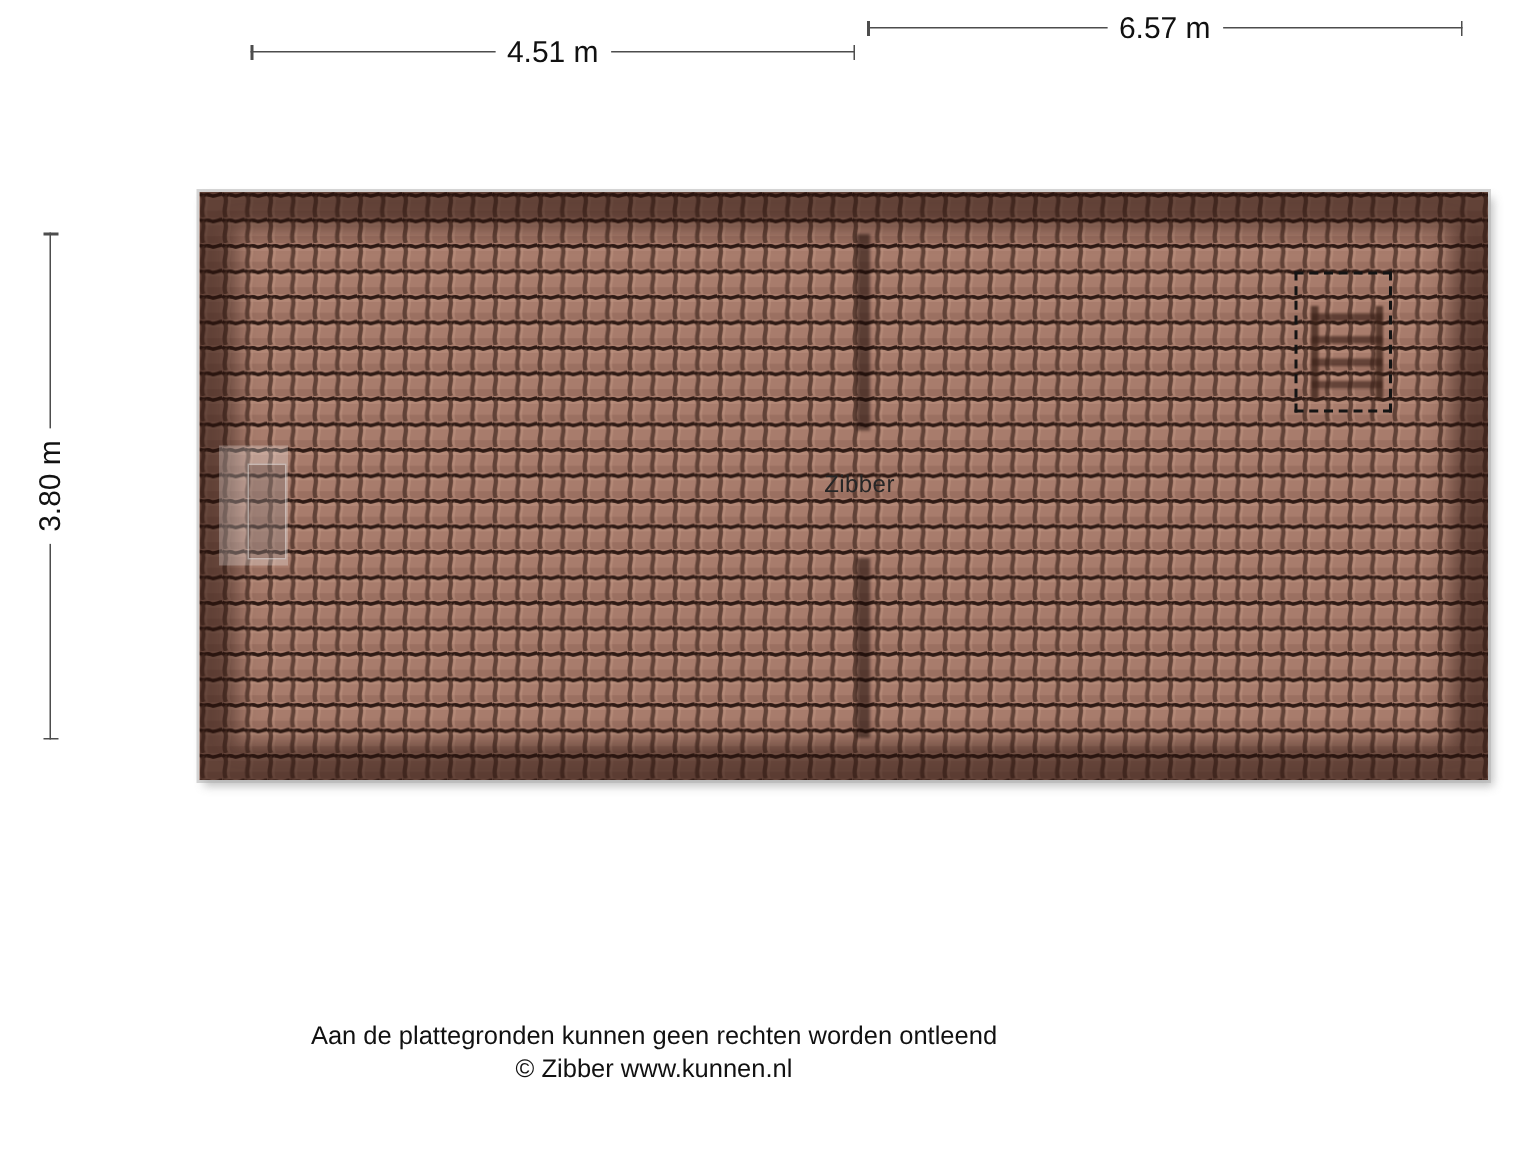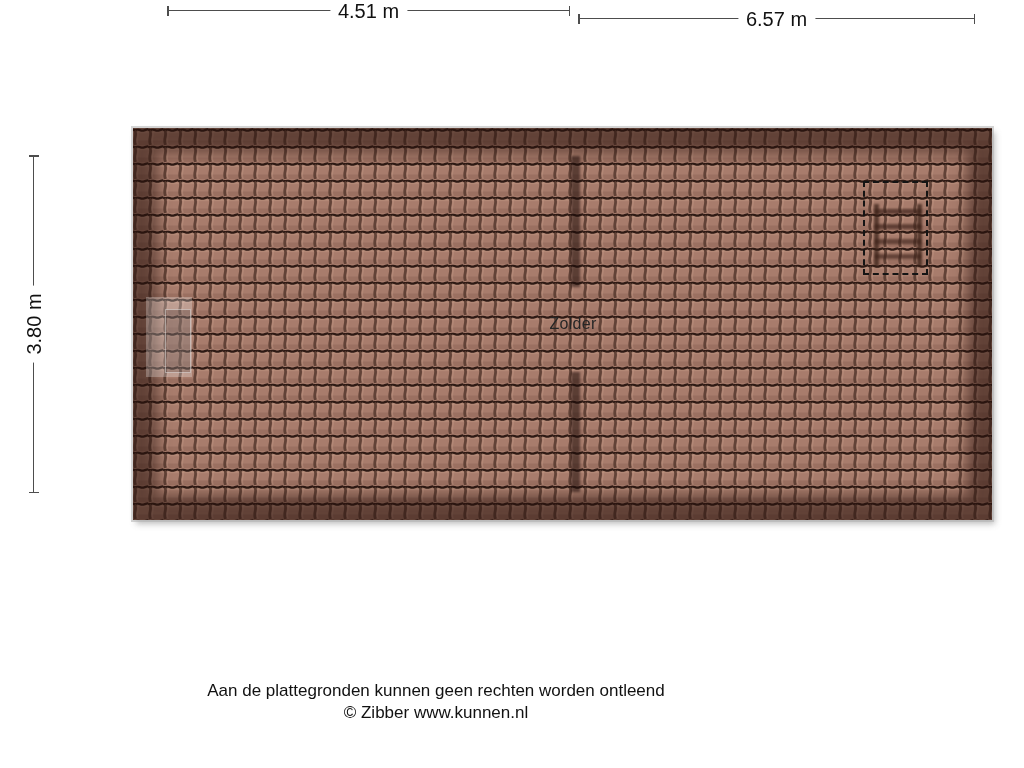--- a/index.html
+++ b/index.html
@@ -75,21 +75,21 @@
 
   
   .footer{position:absolute;left:0;top:680px;width:872px;text-align:center;}
   .footer div{font-size:17px;line-height:22px;color:#111;}
 </style>
 </head>
 <body>
 
 <div class="canvas">
 
-  <div class="dim dim-h" style="left:167px;top:4px;width:403px;">
+  <div class="dim dim-h" style="left:167px;top:28px;width:403px;">
     <div class="dim-track"></div>
     <div class="tick tick-start"></div>
     <div class="tick tick-end"></div>
     <span class="dim-label">4.51 m</span>
   </div>
 
   <div class="dim dim-h" style="left:578px;top:12px;width:397px;">
     <div class="dim-track"></div>
     <div class="tick tick-start"></div>
     <div class="tick tick-end"></div>
@@ -130,21 +130,21 @@
     <div class="hatch"></div>
     <div class="ladder">
       <div class="rail rail-left"></div>
       <div class="rail rail-right"></div>
       <div class="rung" style="top:5px;"></div>
       <div class="rung" style="top:20px;"></div>
       <div class="rung" style="top:35px;"></div>
       <div class="rung" style="top:50px;"></div>
     </div>
 
-    <span class="room-label">Zolder</span>
+    <span class="room-label">Zibber</span>
   </div>
 
 
   <div class="footer">
     <div>Aan de plattegronden kunnen geen rechten worden ontleend</div>
     <div>© Zibber www.kunnen.nl</div>
   </div>
 
 </div>
 

